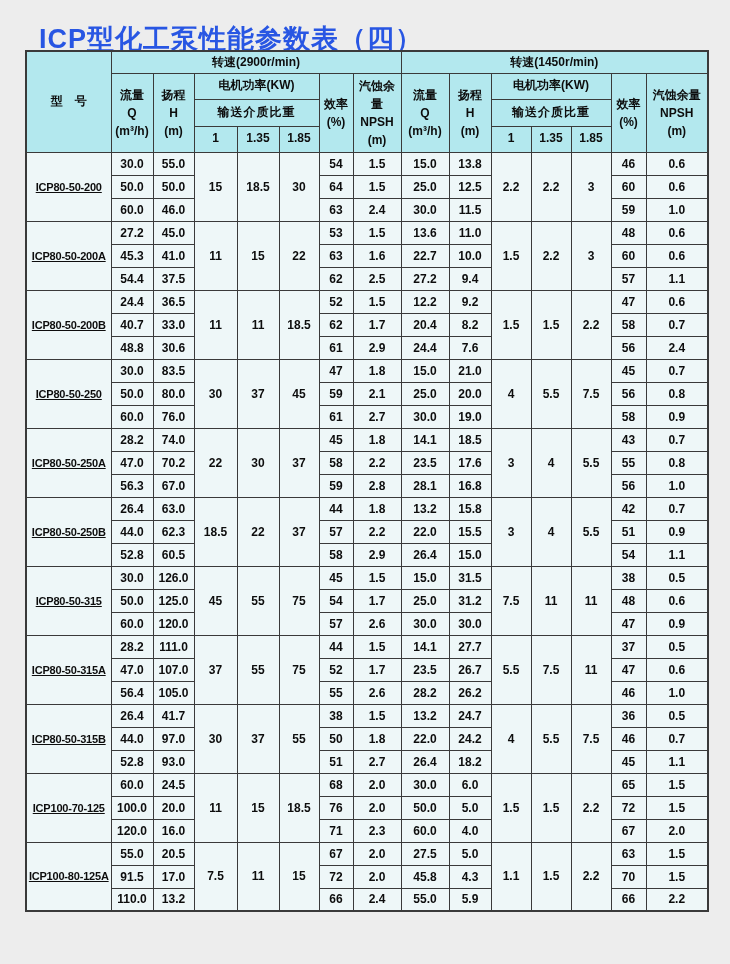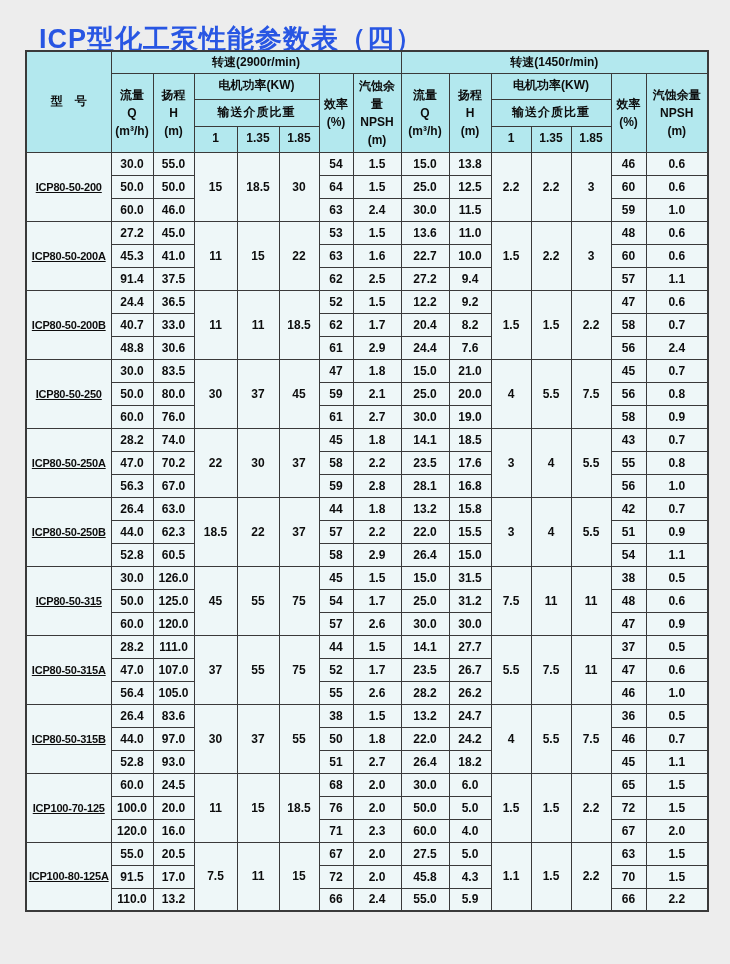--- a/index.html
+++ b/index.html
@@ -185,21 +185,21 @@
         <td>45.3</td>
         <td>41.0</td>
         <td>63</td>
         <td>1.6</td>
         <td>22.7</td>
         <td>10.0</td>
         <td>60</td>
         <td>0.6</td>
       </tr>
       <tr>
-        <td>91.4</td>
+        <td>54.4</td>
         <td>37.5</td>
         <td>62</td>
         <td>2.5</td>
         <td>27.2</td>
         <td>9.4</td>
         <td>57</td>
         <td>1.1</td>
       </tr>
       <tr>
         <td rowspan="3" class="model">ICP80-50-200B</td>
@@ -419,21 +419,21 @@
         <td>55</td>
         <td>2.6</td>
         <td>28.2</td>
         <td>26.2</td>
         <td>46</td>
         <td>1.0</td>
       </tr>
       <tr>
         <td rowspan="3" class="model">ICP80-50-315B</td>
         <td>26.4</td>
-        <td>83.6</td>
+        <td>41.7</td>
         <td rowspan="3">30</td>
         <td rowspan="3">37</td>
         <td rowspan="3">55</td>
         <td>38</td>
         <td>1.5</td>
         <td>13.2</td>
         <td>24.7</td>
         <td rowspan="3">4</td>
         <td rowspan="3">5.5</td>
         <td rowspan="3">7.5</td>

